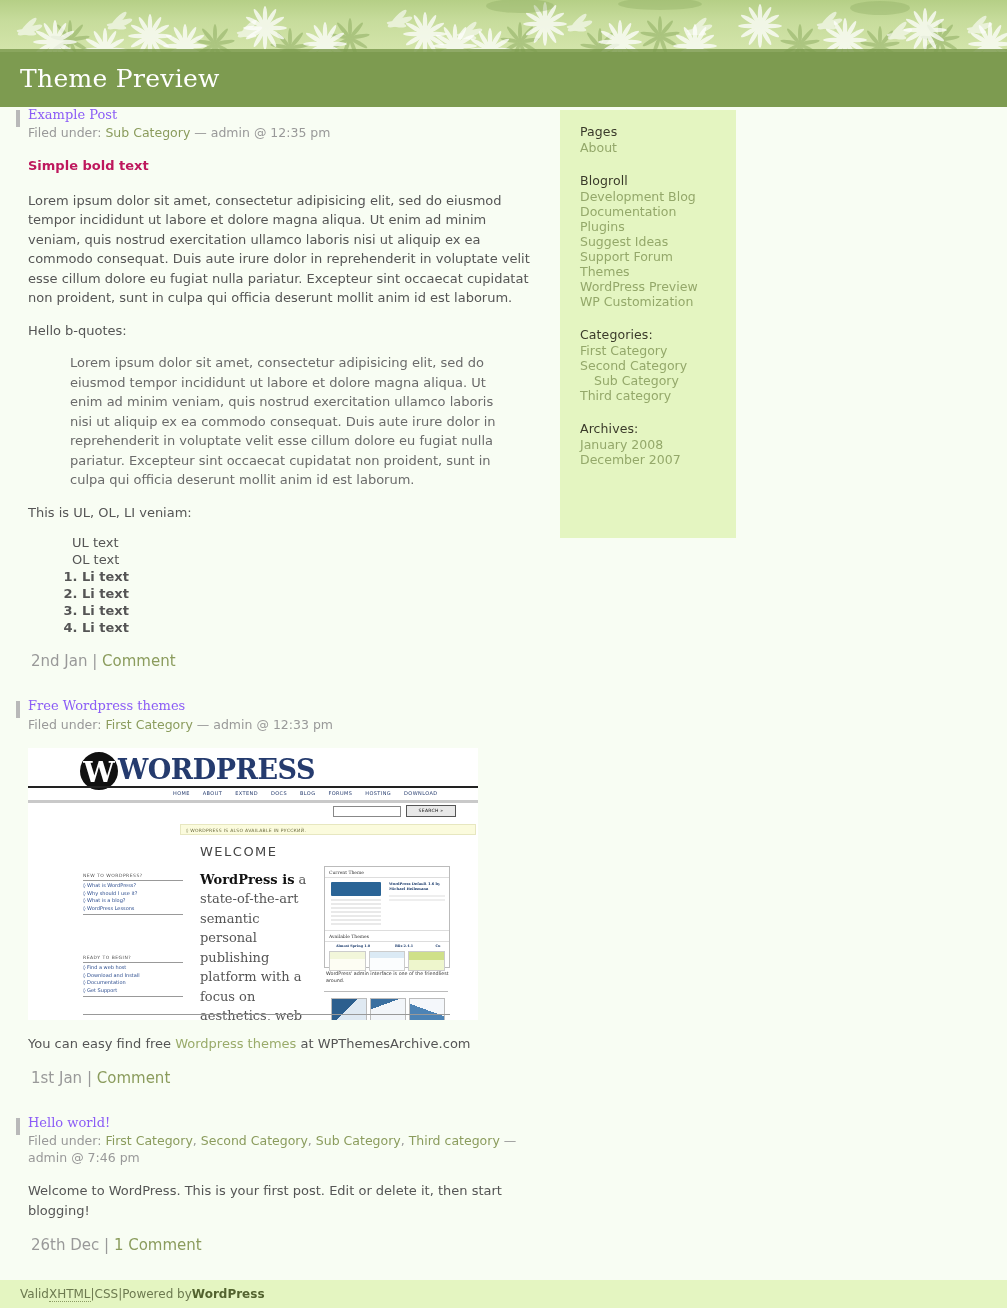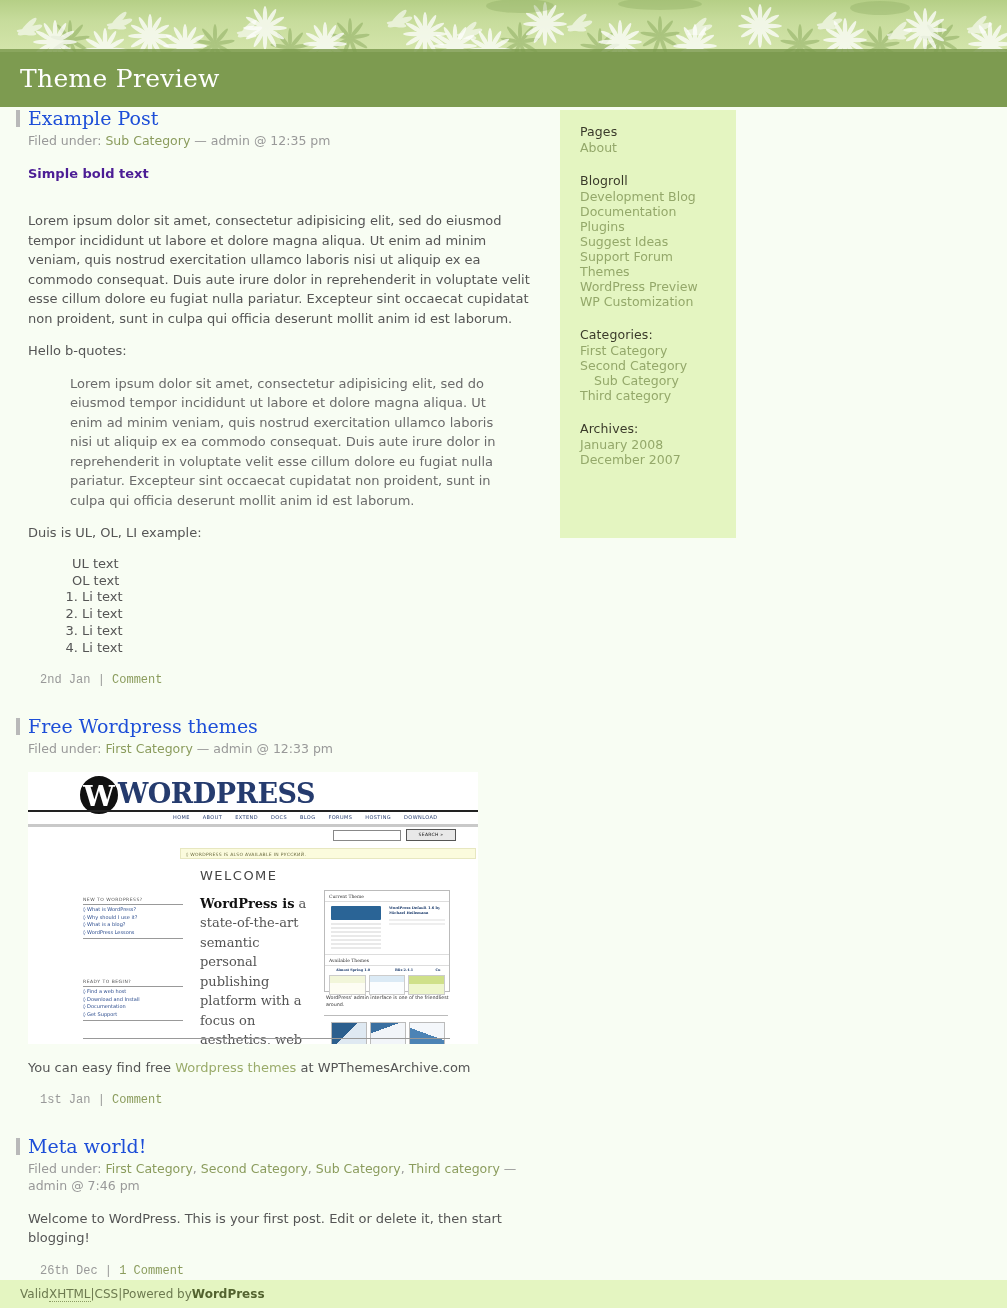--- a/index.html
+++ b/index.html
@@ -41,45 +41,45 @@
     background:#e4f5c1;
     padding:14px 0 20px 20px;
     min-height:428px;
     box-sizing:border-box;
   }
 
   
   .post{padding:0 20px 0 28px;position:relative;}
   .post-title{
     font-family:"DejaVu Serif","Liberation Serif",serif;
-    font-size:19px;font-weight:normal;color:#1d4ed8;
+    font-size:13px;font-weight:normal;color:#8b5cf6;
     margin:0 0 2px 0;padding:0;line-height:1.25;
     position:relative;
   }
   .post-title .tick{
     position:absolute;left:-12px;top:3px;width:4px;height:17px;
     background:#b9b9b9;
   }
   .post-meta{
     font-size:12.5px;color:#999;margin:0 0 14px 0;line-height:1.35;
   }
   .post-meta a{color:#8b9c5d;text-decoration:none;}
   .post p{margin:0 0 13px 0;line-height:1.5;color:#555;font-size:13px;}
-  .post p.bold-line{font-weight:bold;color:#4c1d95;margin-bottom:28px;}
+  .post p.bold-line{font-weight:bold;color:#be185d;margin-bottom:15px;}
   .post blockquote{
     margin:0 0 13px 42px;padding:0;color:#6b6b6b;line-height:1.5;
     font-size:13px;max-width:430px;
   }
   .post ul{margin:0 0 0 22px;padding:0 0 0 22px;list-style:none;}
   .post ul li{line-height:1.3;margin:0;padding:0;color:#555;}
-  .post ol{margin:0 0 0 22px;padding:0 0 0 32px;list-style:decimal;}
+  .post ol{margin:0 0 0 22px;padding:0 0 0 32px;list-style:decimal;font-weight:bold;}
   .post ol li{line-height:1.3;margin:0;padding:0;color:#555;}
   .inner-ul{margin-left:40px;}
   .post-footer{
-    font-size:12px;color:#999;margin:16px 0 0 12px;padding-bottom:28px;font-family:Liberation Mono, monospace;
+    font-size:15px;color:#999;margin:16px 0 0 3px;padding-bottom:28px;
   }
   .post-footer a{color:#8b9c5d;text-decoration:none;}
   .post-body a{color:#9aab6a;text-decoration:none;}
 
   
   .side-block{margin-bottom:18px;}
   .side-head{
     font-size:12.5px;color:#3a3a2a;font-weight:normal;margin:0 0 1px 0;
     letter-spacing:.1px;
   }
@@ -294,21 +294,21 @@
     <div class="post-meta">
       <span>Filed under:</span>
       <a href="#">Sub Category</a>
       <span>— admin @ 12:35 pm</span>
     </div>
     <div class="post-body">
       <p class="bold-line">Simple bold text</p>
       <p>Lorem ipsum dolor sit amet, consectetur adipisicing elit, sed do eiusmod tempor incididunt ut labore et dolore magna aliqua. Ut enim ad minim veniam, quis nostrud exercitation ullamco laboris nisi ut aliquip ex ea commodo consequat. Duis aute irure dolor in reprehenderit in voluptate velit esse cillum dolore eu fugiat nulla pariatur. Excepteur sint occaecat cupidatat non proident, sunt in culpa qui officia deserunt mollit anim id est laborum.</p>
       <p>Hello b-quotes:</p>
       <blockquote>Lorem ipsum dolor sit amet, consectetur adipisicing elit, sed do eiusmod tempor incididunt ut labore et dolore magna aliqua. Ut enim ad minim veniam, quis nostrud exercitation ullamco laboris nisi ut aliquip ex ea commodo consequat. Duis aute irure dolor in reprehenderit in voluptate velit esse cillum dolore eu fugiat nulla pariatur. Excepteur sint occaecat cupidatat non proident, sunt in culpa qui officia deserunt mollit anim id est laborum.</blockquote>
-      <p>Duis is UL, OL, LI example:</p>
+      <p>This is UL, OL, LI veniam:</p>
       <ul>
         <li>UL text</li>
         <li class="inner-ul">OL text</li>
       </ul>
       <ol>
         <li>Li text</li>
         <li>Li text</li>
         <li>Li text</li>
         <li>Li text</li>
       </ol>
@@ -426,21 +426,21 @@
     <div class="post-footer">
       <span>1st Jan</span>
       <span>|</span>
       <a href="#">Comment</a>
     </div>
   </div>
 
   <div class="post">
     <h2 class="post-title">
       <span class="tick"></span>
-      <span>Meta world!</span>
+      <span>Hello world!</span>
     </h2>
     <div class="post-meta">
       <span>Filed under:</span>
       <a href="#">First Category</a><span>,</span>
       <a href="#">Second Category</a><span>,</span>
       <a href="#">Sub Category</a><span>,</span>
       <a href="#">Third category</a>
       <span>— admin @ 7:46 pm</span>
     </div>
     <div class="post-body">

